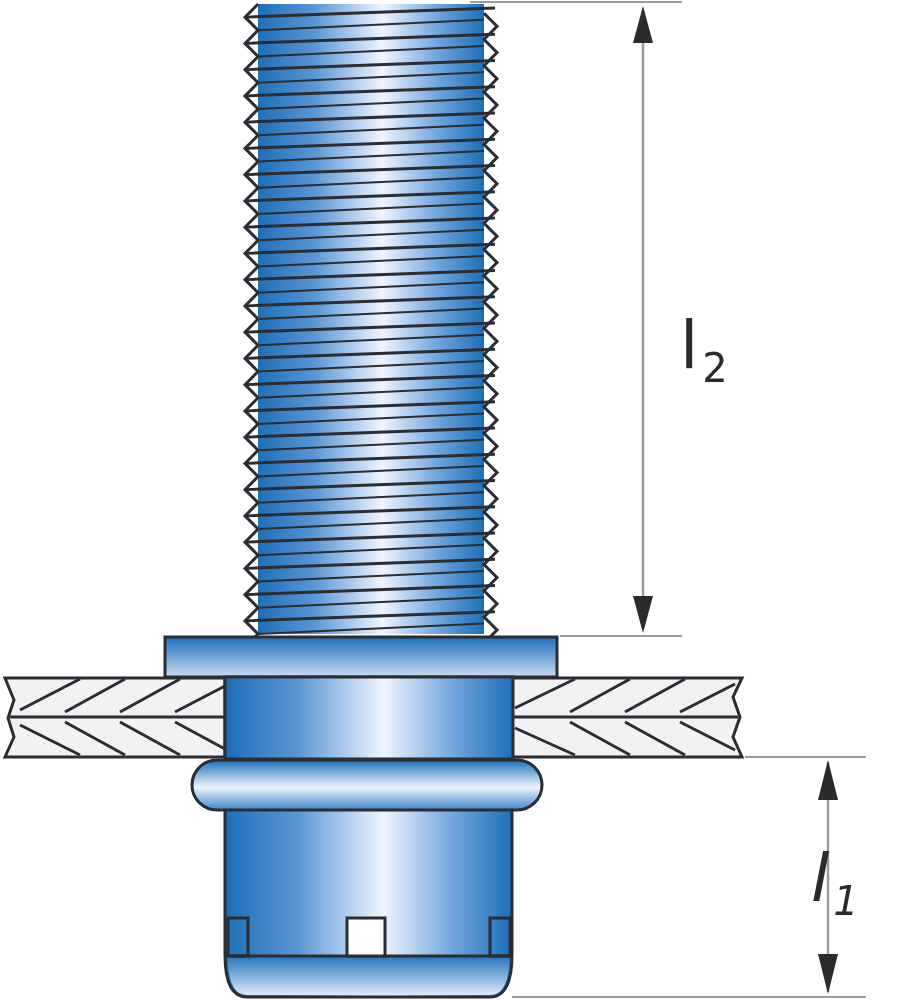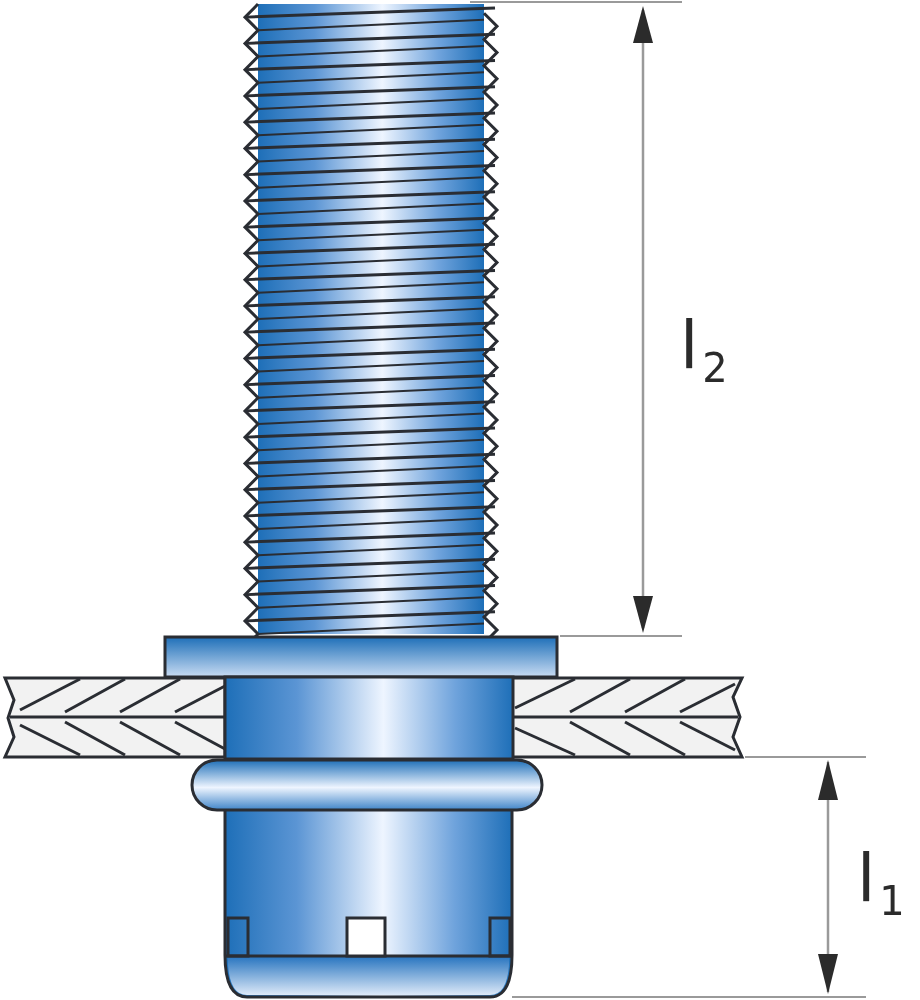--- a/index.html
+++ b/index.html
@@ -156,15 +156,15 @@
   <g>
     <line x1="828" y1="762" x2="828" y2="992" stroke="#9a9a9a" stroke-width="2.5"></line>
     <polygon points="828,760 818,800 838,800" fill="#2b2b2b"></polygon>
     <polygon points="828,994 818,954 838,954" fill="#2b2b2b"></polygon>
   </g>
 </svg>
 
 <div class="dim-label" style="left:680px; top:306px;margin-top:7px;">
   <span class="main">l</span><span class="sub">2</span>
 </div>
-<div class="dim-label" style="left:857px; top:846px;">
+<div class="dim-label" style="left:811px; top:846px;font-style:italic;">
   <span class="main">l</span><span class="sub">1</span>
 </div>
 
 </body></html>

